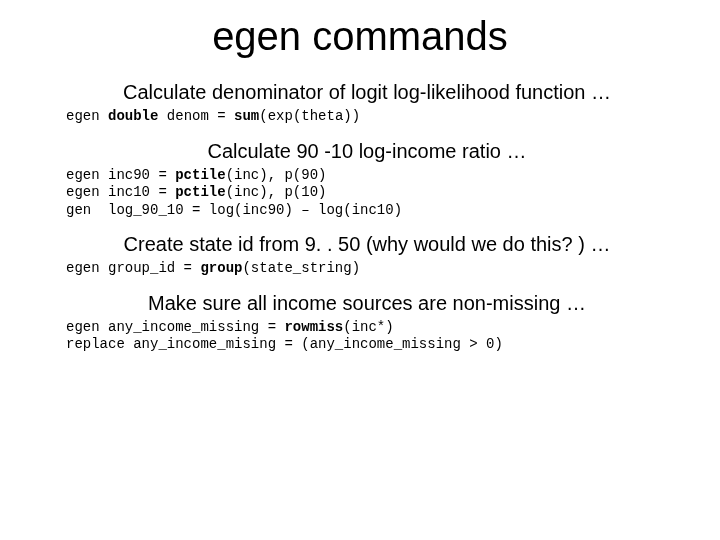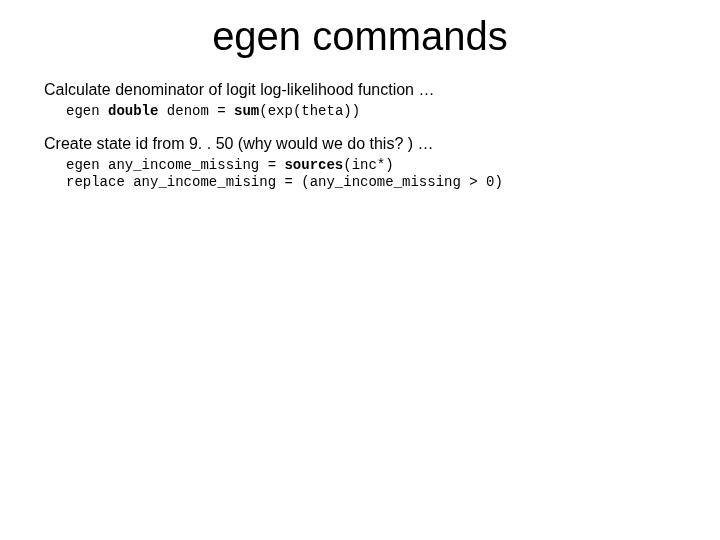--- a/index.html
+++ b/index.html
@@ -17,22 +17,23 @@
     box-sizing: border-box;
     padding: 10px 30px 20px 30px;
   }
   .title {
     text-align: center;
     font-size: 40px;
     font-weight: 400;
     margin: 4px 0 22px 0;
   }
   .desc {
-    font-size: 16px;
+    font-size: 20px;
     margin: 14px 0 4px 14px;
+    text-align: center;
   }
   .code {
     font-family: "Courier New", Courier, monospace;
     font-size: 14px;
     white-space: pre;
     margin: 2px 0 0 36px;
     line-height: 1.25;
   }
   .b { font-weight: bold; }
 </style>
@@ -40,22 +41,30 @@
 <body>
 
 <div class="slide">
   <div class="title">egen commands</div>
 
   <div>
     <div class="desc">Calculate denominator of logit log-likelihood function …</div>
     <div class="code">egen <span class="b">double</span> denom = <span class="b">sum</span>(exp(theta))</div>
   </div>
 
+  <div>
+    <div class="desc">Calculate 90 -10 log-income ratio …</div>
+    <div class="code">egen inc90 = <span class="b">pctile</span>(inc), p(90)
+egen inc10 = <span class="b">pctile</span>(inc), p(10)
+gen  log_90_10 = log(inc90) – log(inc10)</div>
+  </div>
 
   <div>
     <div class="desc">Create state id from 9. . 50 (why would we do this? ) …</div>
+    <div class="code">egen group_id = <span class="b">group</span>(state_string)</div>
   </div>
 
   <div>
-    <div class="code">egen any_income_missing = <span class="b">sources</span>(inc*)
+    <div class="desc">Make sure all income sources are non-missing …</div>
+    <div class="code">egen any_income_missing = <span class="b">rowmiss</span>(inc*)
 replace any_income_mising = (any_income_missing &gt; 0)</div>
   </div>
 </div>
 
 </body></html>

